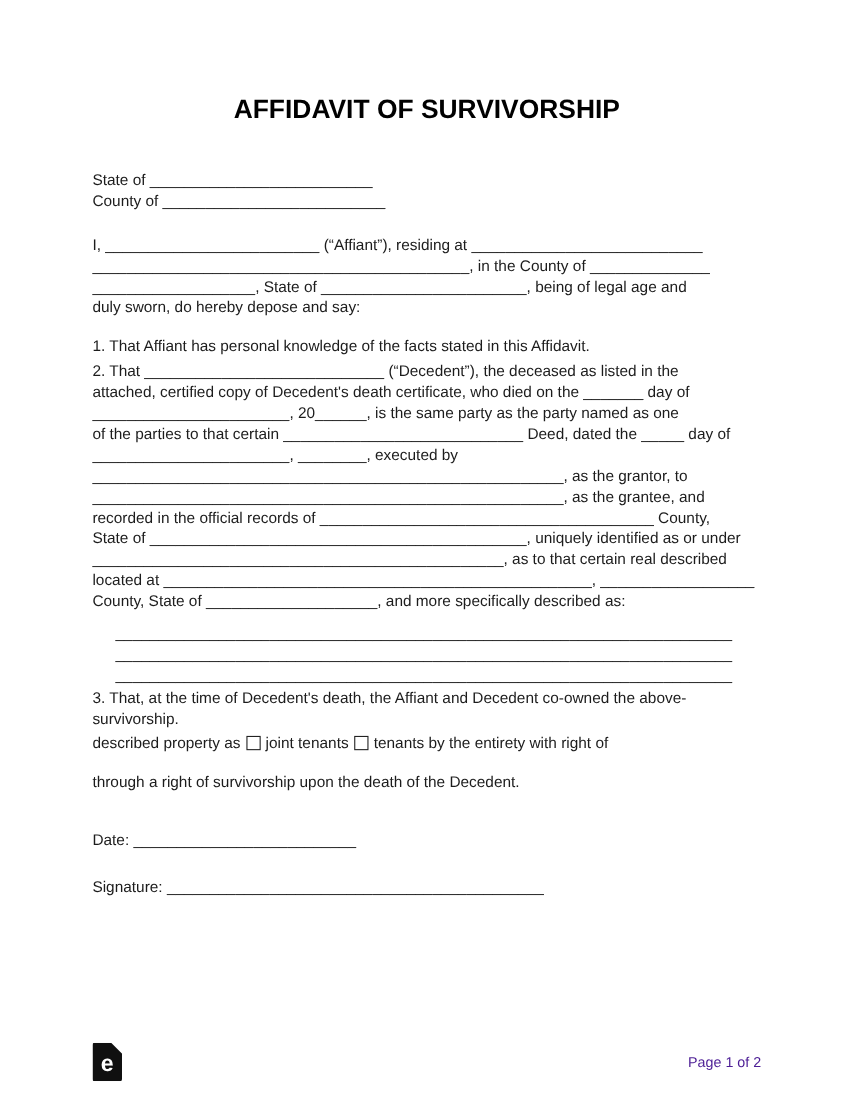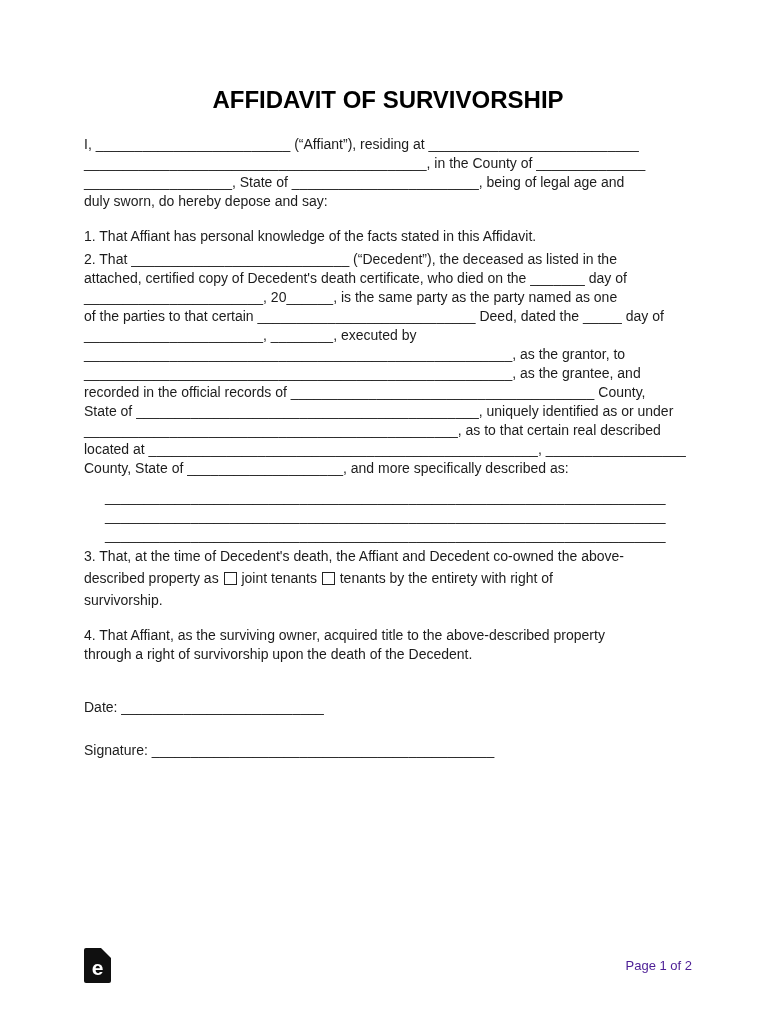--- a/index.html
+++ b/index.html
@@ -79,20 +79,24 @@
     color: #4c1d95;
   }
 </style>
 </head>
 <body>
 
 <div class="page">
 
   <h1 class="doc-title">AFFIDAVIT OF SURVIVORSHIP</h1>
 
+  <div class="jurisdiction">
+    <div class="line">State of __________________________</div>
+    <div class="line">County of __________________________</div>
+  </div>
 
   <div class="preamble">
     <div class="line">I, _________________________ (“Affiant”), residing at ___________________________</div>
     <div class="line">____________________________________________, in the County of ______________</div>
     <div class="line">___________________, State of ________________________, being of legal age and</div>
     <div class="line">duly sworn, do hereby depose and say:</div>
   </div>
 
   <div class="item1">
     <div class="line">1. That Affiant has personal knowledge of the facts stated in this Affidavit.</div>
@@ -114,32 +118,31 @@
   </div>
 
   <div class="desc">
     <div class="line">________________________________________________________________________</div>
     <div class="line">________________________________________________________________________</div>
     <div class="line">________________________________________________________________________</div>
   </div>
 
   <div class="item3">
     <div class="line">3. That, at the time of Decedent's death, the Affiant and Decedent co-owned the above-</div>
+    <div class="line">survivorship.</div>
     <div class="line cb-line">
       <span>described property as</span>
       <span class="checkbox"></span>
       <span>joint tenants</span>
       <span class="checkbox"></span>
       <span>tenants by the entirety with right of</span>
     </div>
-    <div class="line">survivorship.</div>
   </div>
 
   <div class="item4">
-    <div class="line">4. That Affiant, as the surviving owner, acquired title to the above-described property</div>
     <div class="line">through a right of survivorship upon the death of the Decedent.</div>
   </div>
 
   <div class="date-block">
     <div class="line">Date: __________________________</div>
   </div>
 
   <div class="sig-block">
     <div class="line">Signature: ____________________________________________</div>
   </div>

